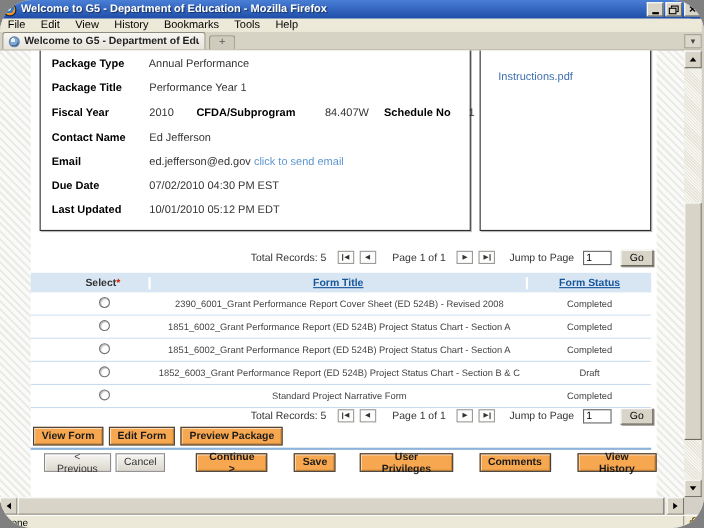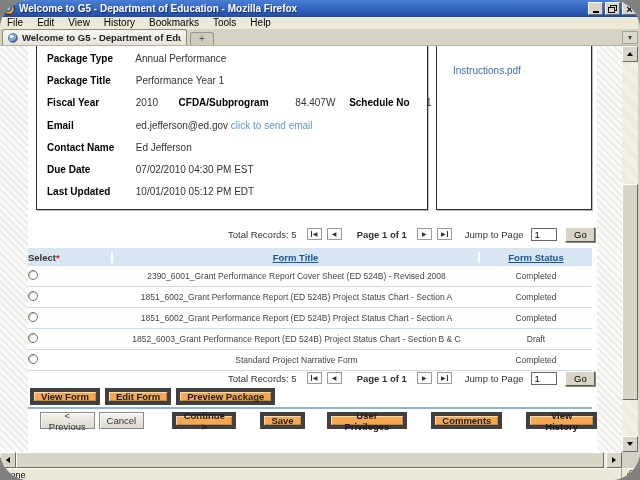--- a/index.html
+++ b/index.html
@@ -60,49 +60,49 @@
   .link-lt{color:#5e97d0;cursor:pointer;}
   .link-pdf{color:#3e6fb0;cursor:pointer;}
 
   
   .pager{position:absolute;left:200px;display:flex;align-items:center;font-size:9.5px;color:#333;height:16px;white-space:nowrap;}
   .pg-total{margin-right:10px;}
   .pgbtn{width:15px;height:12px;background:#fdfdfb;border:1px solid #9a9a9a;display:flex;align-items:center;
     justify-content:center;margin-right:5px;box-sizing:border-box;font-size:6px;color:#333;line-height:1;}
   .pgbar-l{border-left:1px solid #333;padding-left:1px;}
   .pgbar-r{border-right:1px solid #333;padding-right:1px;}
-  .pg-page{margin:0 10px;font-weight:bold;}
+  .pg-page{margin:0 10px;}
   .pg-jump{margin-left:8px;}
   .jump-input{margin-left:8px;width:26px;height:13px;border:1px solid #666;font-size:9.5px;
     font-family:"Liberation Sans",sans-serif;padding:0 2px;box-sizing:border-box;}
   .go-btn{margin-left:8px;width:30px;height:15px;background:#D8D4C8;border:1px solid;
     border-color:#fff #5f5d52 #5f5d52 #fff;box-shadow:1px 1px 0 #8a887c;font-size:9.5px;color:#000;
     display:flex;align-items:center;justify-content:center;box-sizing:border-box;}
 
   
   .gtable{position:absolute;left:0;top:202px;width:564px;}
   .trow{display:flex;align-items:center;height:20px;border-bottom:1px solid #c9dcee;background:#fff;}
   .thead{height:18px;background:#d8e5f2;border-bottom:none;font-weight:bold;}
-  .c-select{width:85px;text-align:left;flex:none;}
+  .c-select{width:85px;text-align:center;flex:none;margin-left:24px;}
   .c-title{flex:1;text-align:center;}
   .c-status{width:112px;text-align:center;flex:none;}
   .thead .c-select{border-right:2px solid #fff;box-sizing:border-box;color:#333;font-size:9.5px;}
   .thead .c-title{border-right:2px solid #fff;box-sizing:border-box;}
   .hdr-link{color:#15559a;text-decoration:underline;font-size:9.5px;cursor:pointer;}
   .req{color:#cc2200;}
   .cell-text{font-size:8.5px;color:#444;white-space:nowrap;}
   .radio{display:inline-block;width:10px;height:10px;border:1px solid #707070;border-radius:50%;
     background:#fff;box-shadow:inset 1px 1px 1px rgba(0,0,0,.25);box-sizing:border-box;}
 
   
   .actions1{position:absolute;left:2px;top:342px;display:flex;}
   .actions2{position:absolute;left:12px;top:366px;display:flex;align-items:center;}
   .btn{font-family:"Liberation Sans",sans-serif;font-size:9.5px;height:17px;padding:0 7px;cursor:pointer;
     display:flex;align-items:center;justify-content:center;box-sizing:border-box;}
-  .btn-orange{background:#F6A74F;border:4px solid #404040;color:#1a1a1a;font-weight:bold;
+  .btn-orange{background:#F6A74F;border:1px solid #404040;color:#1a1a1a;font-weight:bold;
     box-shadow:inset 1px 1px 0 rgba(255,255,255,.6), inset -1px -1px 0 rgba(120,70,10,.35);}
   .btn-gray{background:linear-gradient(#f6f5f2,#dcd8ce);border:1px solid #8a8a8a;color:#333;
     box-shadow:inset 1px 1px 0 #fff;}
   .actions1 .btn{margin-right:5px;}
   .separator{position:absolute;left:0;top:361px;width:564px;height:2px;background:#8fb4dc;}
   .mr4{margin-right:4px;}.mr22{margin-right:22px;}.mr24{margin-right:24px;}.mr28{margin-right:28px;}
 
   
   .sb-track{background:repeating-linear-gradient(45deg,#f6f5f0 0 1px,#e7e4d9 1px 2px);}
   .vscroll{position:absolute;right:2px;top:46px;width:16px;height:406px;}
@@ -179,27 +179,27 @@
         </div>
         <div class="drow">
           <span class="dlabel">Fiscal Year</span>
           <span class="dvalue fv-year">2010</span>
           <span class="fv-cfda-label">CFDA/Subprogram</span>
           <span class="dvalue fv-cfda">84.407W</span>
           <span class="fv-sched-label">Schedule No</span>
           <span class="dvalue">1</span>
         </div>
         <div class="drow">
+          <span class="dlabel">Contact Name</span>
+          <span class="dvalue">Ed Jefferson</span>
+        </div>
+        <div class="drow">
           <span class="dlabel">Email</span>
           <span class="dvalue">ed.jefferson@ed.gov</span>
           <span class="link-lt">click to send email</span>
-        </div>
-        <div class="drow">
-          <span class="dlabel">Contact Name</span>
-          <span class="dvalue">Ed Jefferson</span>
         </div>
         <div class="drow">
           <span class="dlabel">Due Date</span>
           <span class="dvalue">07/02/2010  04:30 PM EST</span>
         </div>
         <div class="drow">
           <span class="dlabel">Last Updated</span>
           <span class="dvalue">10/01/2010 05:12 PM EDT</span>
         </div>
       </div>

